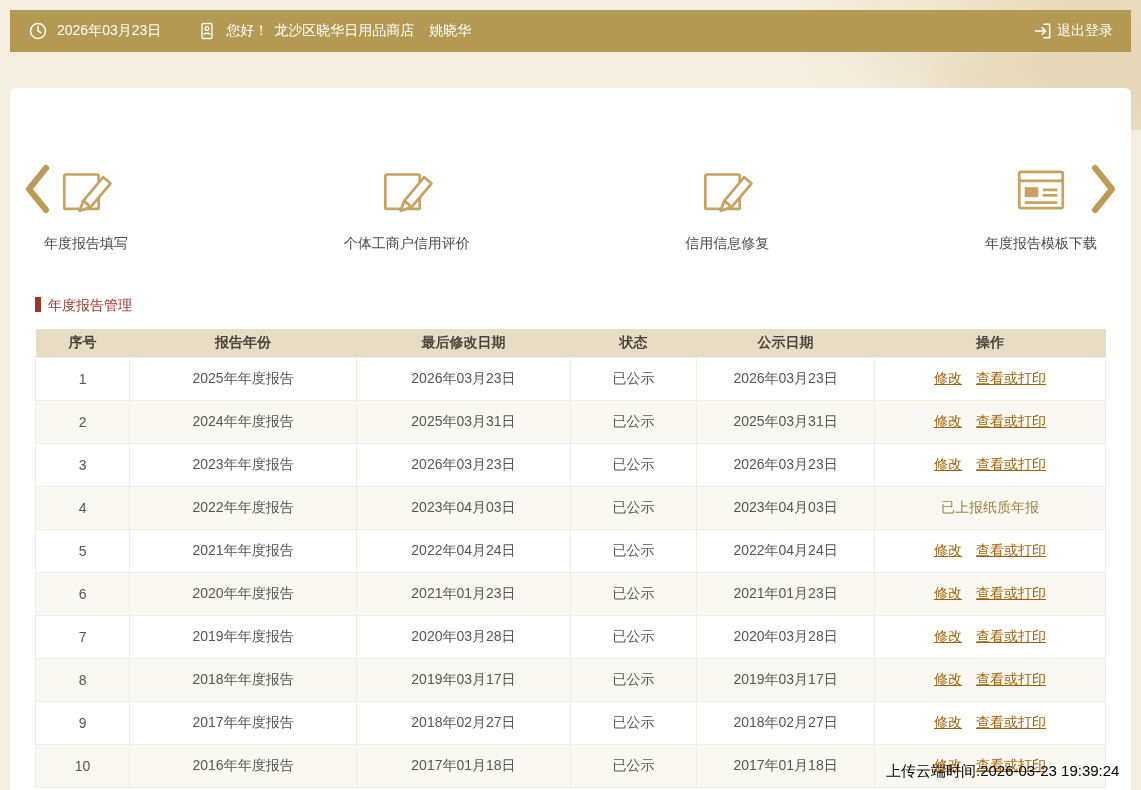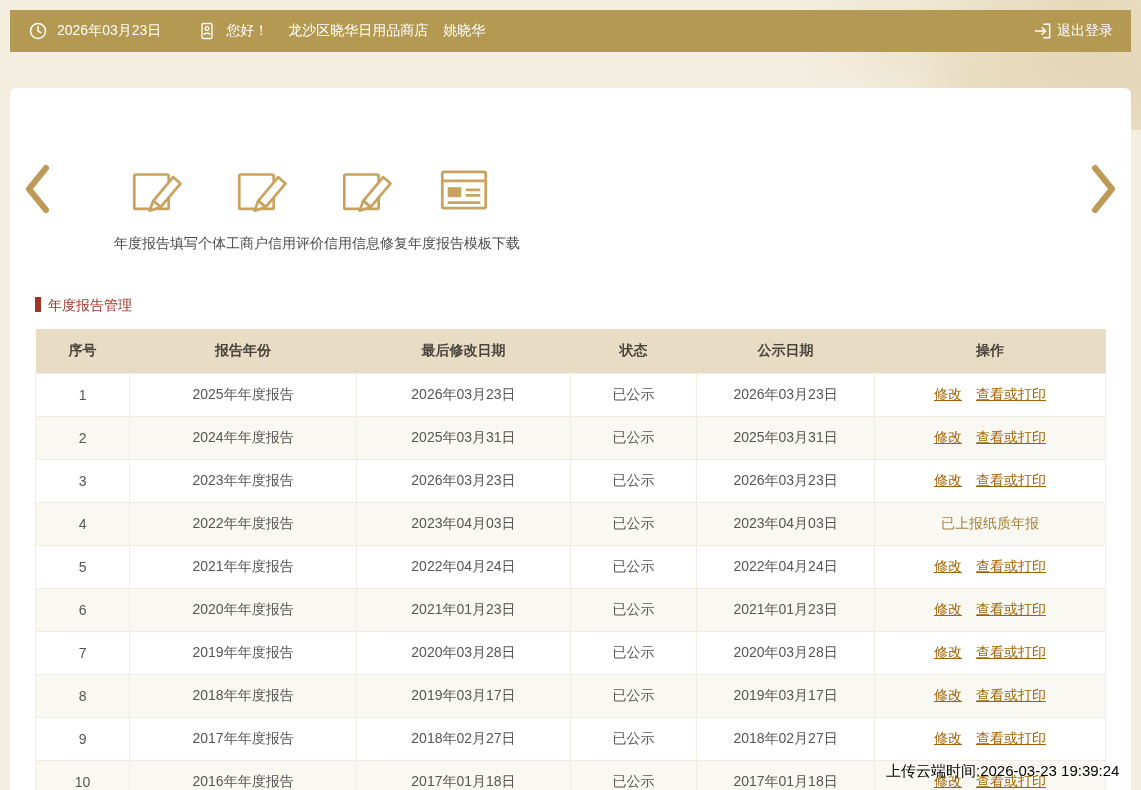--- a/index.html
+++ b/index.html
@@ -20,44 +20,44 @@
   .topbar{
     position:absolute;left:10px;top:10px;right:10px;height:42px;
     background:#b49952;color:#fff;font-size:14px;
     display:flex;align-items:center;padding:0 18px;z-index:2;
   }
   .tb-left{display:flex;align-items:center;flex:1;}
   .icon{display:inline-flex;align-items:center;justify-content:center;}
   .tb-date{margin-left:9px;}
   .tb-badge{margin-left:36px;}
   .tb-greet{margin-left:9px;}
-  .tb-company{margin-left:20px;}
+  .tb-company{margin-left:6px;}
   .tb-user{margin-left:15px;}
   .tb-logout{display:flex;align-items:center;gap:4px;cursor:pointer;}
   .card{
     position:absolute;left:10px;top:88px;right:10px;height:762px;
     background:#ffffff;border-radius:6px;z-index:1;
   }
   .carousel{position:relative;padding-top:72px;}
-  .c-items{display:flex;margin:0 104px;}
+  .c-items{display:flex;justify-content:space-between;margin:0 34px;}
   .c-item{text-align:center;cursor:pointer;}
   .c-icon svg{width:58px;height:58px;display:inline-block;}
   .c-label{margin-top:13px;font-size:14px;color:#4a4a4a;white-space:nowrap;}
   .nav{position:absolute;top:76px;background:none;border:none;padding:0;cursor:pointer;}
   .nav.prev{left:14px;}
   .nav.next{right:14px;}
   .section-head{display:flex;align-items:flex-start;margin:44px 25px 0;}
   .bullet{width:6px;height:15px;background:#9c3528;margin-right:7px;}
   .section-title{font-size:14px;color:#9c3528;}
   table.report{
     width:calc(100% - 50px);margin:14px 25px 0;
     border-collapse:collapse;table-layout:fixed;
   }
   table.report th{
-    background:#e8dcc4;height:44px;font-size:14px;font-weight:bold;
+    background:#e8dcc4;height:28px;font-size:14px;font-weight:bold;
     color:#4a453c;text-align:center;border:none;
   }
   table.report td{
     height:43px;text-align:center;font-size:14px;color:#555;
     border:1px solid #f1ece1;background:#fff;
   }
   table.report tr:nth-child(even) td{background:#faf8f2;}
   .op-link{color:#a16207;text-decoration:underline;margin:0 7px;cursor:pointer;}
   .op-text{color:#a4813b;}
   .upload-time{

